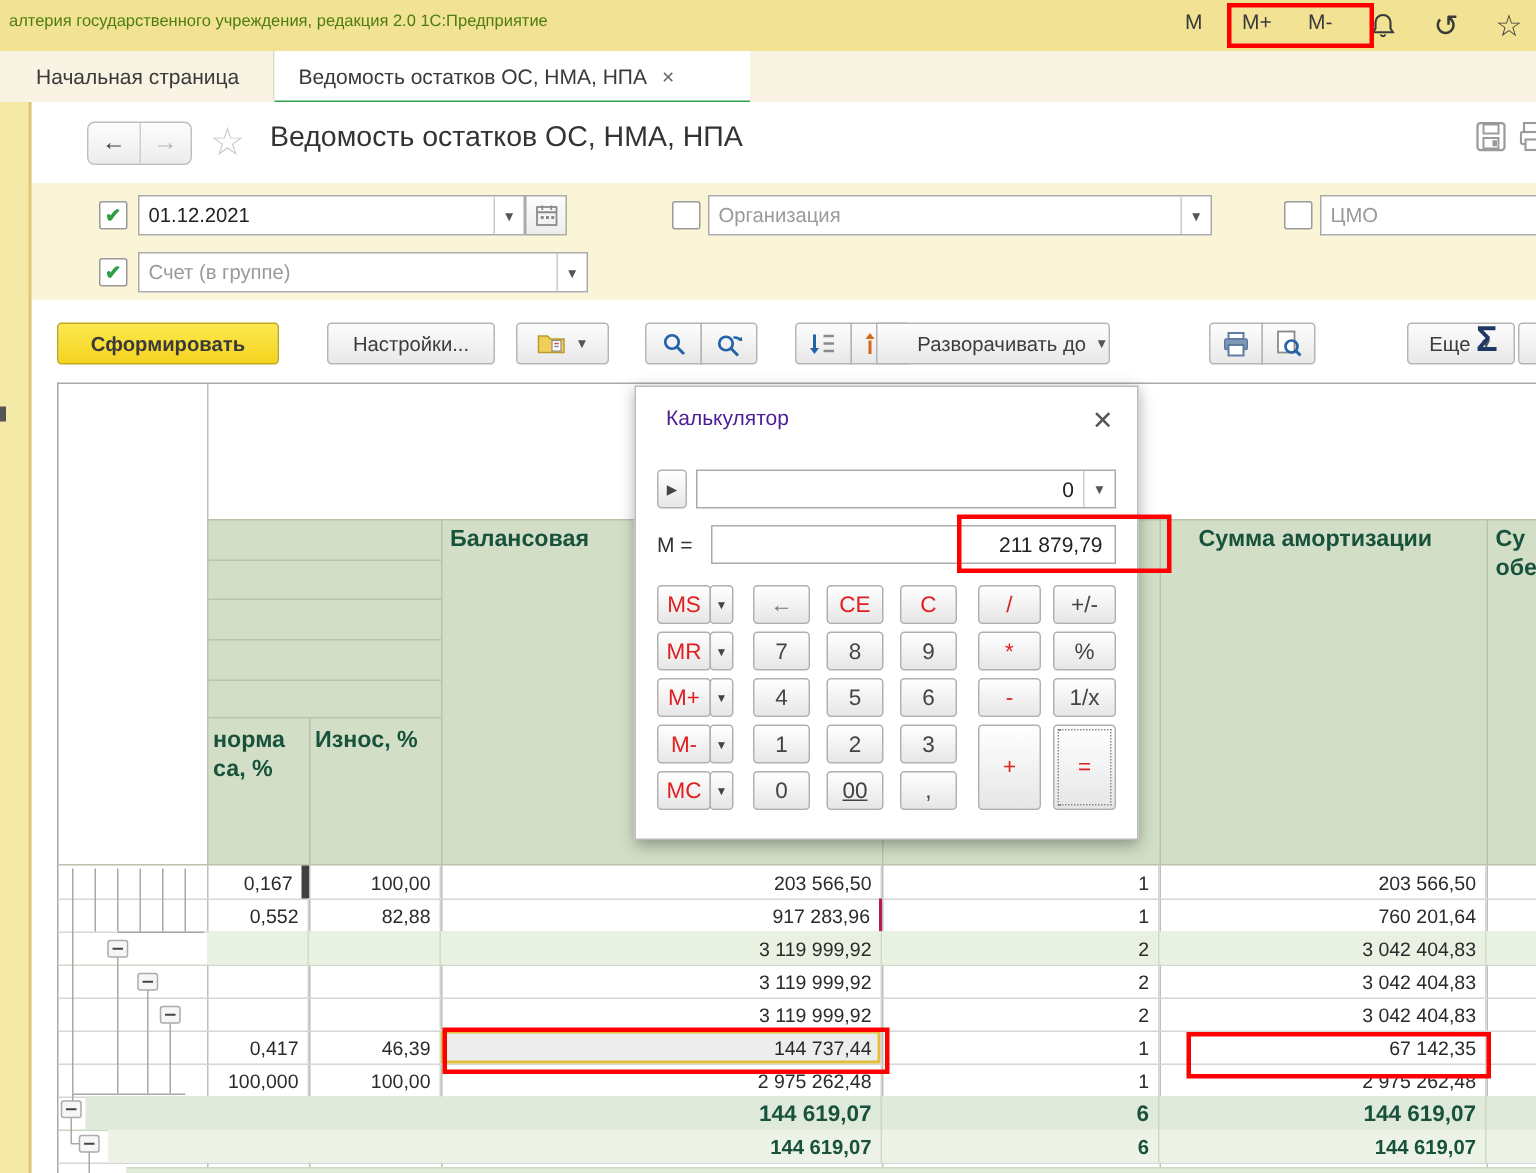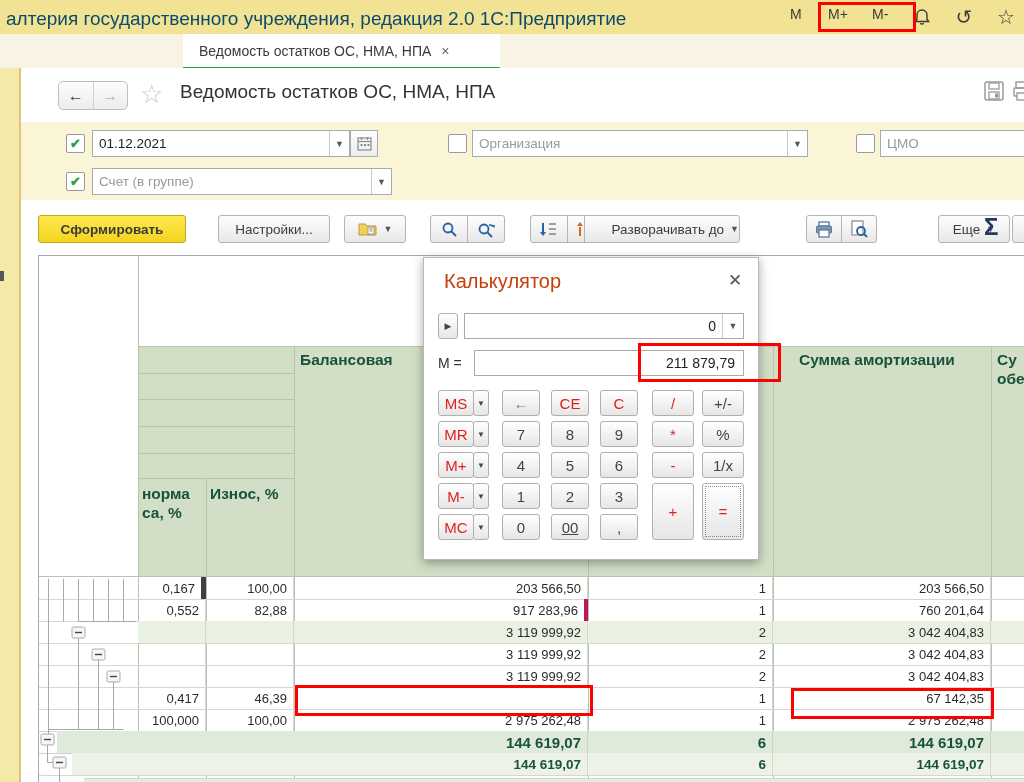--- a/index.html
+++ b/index.html
@@ -1,21 +1,21 @@
 <!DOCTYPE html>
 <html><head>
 <meta charset="utf-8">
 <style>
   html,body{margin:0;padding:0;}
   body{width:1024px;height:782px;position:relative;overflow:hidden;
        font-family:"Liberation Sans",sans-serif;background:#fff;color:#2b2b2b;}
   .abs{position:absolute;}
   
   .titlebar{left:0;top:0;width:1024px;height:34px;background:#f2e394;}
-  .titlebar .apptitle{left:6px;top:8px;font-size:19px;color:#0c4a6e;white-space:nowrap;}
+  .titlebar .apptitle{left:6px;top:8px;font-size:11px;color:#4d7c0f;white-space:nowrap;}
   .memchip{top:6px;font-size:14px;color:#3a3a3a;}
   .tb-ico{top:5px;width:24px;height:24px;display:flex;align-items:center;justify-content:center;color:#3a3a3a;}
   .redbox{border:3px solid #fe0000;pointer-events:none;z-index:60;}
   
   .tabbar{left:0;top:34px;width:1024px;height:34px;background:#f8f3e3;border-bottom:1px solid #e3ddc9;}
   .tab{top:0;height:33px;display:flex;align-items:center;padding:0 16px;font-size:14px;color:#3a3a3a;}
   .tab.inactive{background:#f8f3e3;border-right:1px solid #ddd8c6;}
   .tab.active{background:#ffffff;border-bottom:3px solid #2ea44f;}
   .tab .close{margin-left:10px;color:#666;font-size:14px;}
   
@@ -46,21 +46,21 @@
   .sigma{font-size:24px;font-weight:bold;color:#1f3864;}
   .greenline{background:#b9c3ae;}
   .hdr-green{background:#d2dfc6;}
   .hdrtxt{font-size:15.5px;font-weight:bold;color:#19523c;line-height:19px;}
   .row{left:38px;width:986px;height:22px;}
   .cell{position:absolute;top:0;height:22px;font-size:13px;display:flex;align-items:center;justify-content:flex-end;box-sizing:border-box;padding-right:6px;white-space:nowrap;}
   .boldtot{font-weight:bold;color:#19523c;}
   
   .dialog{left:423px;top:257px;width:334px;height:301px;background:#fff;border:1px solid #b9b9b9;
           box-shadow:0 3px 10px rgba(0,0,0,.35);z-index:40;}
-  .dlg-title{left:20px;top:12px;font-size:20px;color:#c2410c;}
+  .dlg-title{left:20px;top:12px;font-size:14px;color:#4c1d95;}
   .dlg-close{left:304px;top:12px;font-size:17px;color:#555;}
   .cbtn{position:absolute;border:1px solid #b0b0b0;border-radius:3px;background:linear-gradient(#ffffff,#e6e6e6);
         display:flex;align-items:center;justify-content:center;font-size:15px;color:#444;box-sizing:border-box;}
   .cred{color:#e02020;}
   .cinput{position:absolute;background:#fff;border:1px solid #ababab;display:flex;align-items:center;box-sizing:border-box;font-size:14px;color:#222;}
 </style>
 </head>
 <body>
 
 <div class="abs titlebar">
@@ -73,20 +73,23 @@
         <path d="M9 2c-3 0-5 2.2-5 5v4l-1.6 2.5h13.2L14 11V7c0-2.8-2-5-5-5z" fill="none" stroke="#3a3a3a" stroke-width="1.4"></path>
         <path d="M7.4 15a1.7 1.7 0 0 0 3.2 0" fill="none" stroke="#3a3a3a" stroke-width="1.4"></path>
       </svg>
   </div>
   <div class="abs tb-ico" style="left:952px;font-size:20px;">↺</div>
   <div class="abs tb-ico" style="left:994px;font-size:20px;">☆</div>
   <div class="abs redbox" style="left:818px;top:2px;width:92px;height:24px;"></div>
 </div>
 
 <div class="abs tabbar">
+  <div class="abs tab inactive" style="left:8px;width:142px;">
+    <span>Начальная страница</span>
+  </div>
   <div class="abs tab active" style="left:183px;width:285px;">
     <span>Ведомость остатков ОС, НМА, НПА</span>
     <span class="close">×</span>
   </div>
 </div>
 
 <div class="abs pagehead">
   <div class="abs navgrp">
     <div class="navbtn back">←</div>
     <div class="navbtn fwd">→</div>
@@ -261,21 +264,21 @@
     <div class="cell" style="left:99px;width:68px;border-right:5px solid #404040;">0,167</div>
     <div class="cell" style="left:167px;width:88px;border-right:1px solid #d6d6d6;">100,00</div>
     <div class="cell" style="left:255px;width:294px;border-right:1px solid #d6d6d6;">203 566,50</div>
     <div class="cell" style="left:549px;width:185px;border-right:1px solid #d6d6d6;">1</div>
     <div class="cell" style="left:734px;width:218px;border-right:1px solid #d6d6d6;">203 566,50</div>
   </div>
 
   <div class="abs row" style="left:0;top:343px;border-bottom:1px solid #d6d6d6;">
     <div class="cell" style="left:99px;width:68px;border-right:1px solid #d6d6d6;">0,552</div>
     <div class="cell" style="left:167px;width:88px;border-right:1px solid #d6d6d6;">82,88</div>
-    <div class="cell" style="left:255px;width:294px;border-right:4px solid #be185d;">917 283,96</div>
+    <div class="cell" style="left:255px;width:294px;border-right:2px solid #be185d;">917 283,96</div>
     <div class="cell" style="left:549px;width:185px;border-right:1px solid #d6d6d6;">1</div>
     <div class="cell" style="left:734px;width:218px;border-right:1px solid #d6d6d6;">760 201,64</div>
   </div>
 
   <div class="abs row" style="left:0;top:365px;border-bottom:1px solid #cfdcc5;">
     <div class="abs" style="left:99px;top:0;width:887px;height:22px;background:#e9f1e2;"></div>
     <div class="cell" style="left:99px;width:68px;border-right:1px solid #cfdcc5;"></div>
     <div class="cell" style="left:167px;width:88px;border-right:1px solid #cfdcc5;"></div>
     <div class="cell" style="left:255px;width:294px;border-right:1px solid #cfdcc5;">3 119 999,92</div>
     <div class="cell" style="left:549px;width:185px;border-right:1px solid #cfdcc5;">2</div>
@@ -294,20 +297,21 @@
     <div class="cell" style="left:99px;width:68px;border-right:1px solid #d6d6d6;"></div>
     <div class="cell" style="left:167px;width:88px;border-right:1px solid #d6d6d6;"></div>
     <div class="cell" style="left:255px;width:294px;border-right:1px solid #d6d6d6;">3 119 999,92</div>
     <div class="cell" style="left:549px;width:185px;border-right:1px solid #d6d6d6;">2</div>
     <div class="cell" style="left:734px;width:218px;border-right:1px solid #d6d6d6;">3 042 404,83</div>
   </div>
 
   <div class="abs row" style="left:0;top:431px;border-bottom:1px solid #d6d6d6;">
     <div class="cell" style="left:99px;width:68px;border-right:1px solid #d6d6d6;">0,417</div>
     <div class="cell" style="left:167px;width:88px;border-right:1px solid #d6d6d6;">46,39</div>
+    <div class="cell" style="left:255px;width:294px;border-right:1px solid #d6d6d6;background:#ededed;box-shadow:inset 0 0 0 2px #e3bf3e;">144 737,44</div>
     <div class="cell" style="left:549px;width:185px;border-right:1px solid #d6d6d6;">1</div>
     <div class="cell" style="left:734px;width:218px;border-right:1px solid #d6d6d6;">67 142,35</div>
   </div>
 
   <div class="abs row" style="left:0;top:453px;border-bottom:1px solid #d6d6d6;">
     <div class="cell" style="left:99px;width:68px;border-right:1px solid #d6d6d6;">100,000</div>
     <div class="cell" style="left:167px;width:88px;border-right:1px solid #d6d6d6;">100,00</div>
     <div class="cell" style="left:255px;width:294px;border-right:1px solid #d6d6d6;">2 975 262,48</div>
     <div class="cell" style="left:549px;width:185px;border-right:1px solid #d6d6d6;">1</div>
     <div class="cell" style="left:734px;width:218px;border-right:1px solid #d6d6d6;">2 975 262,48</div>

